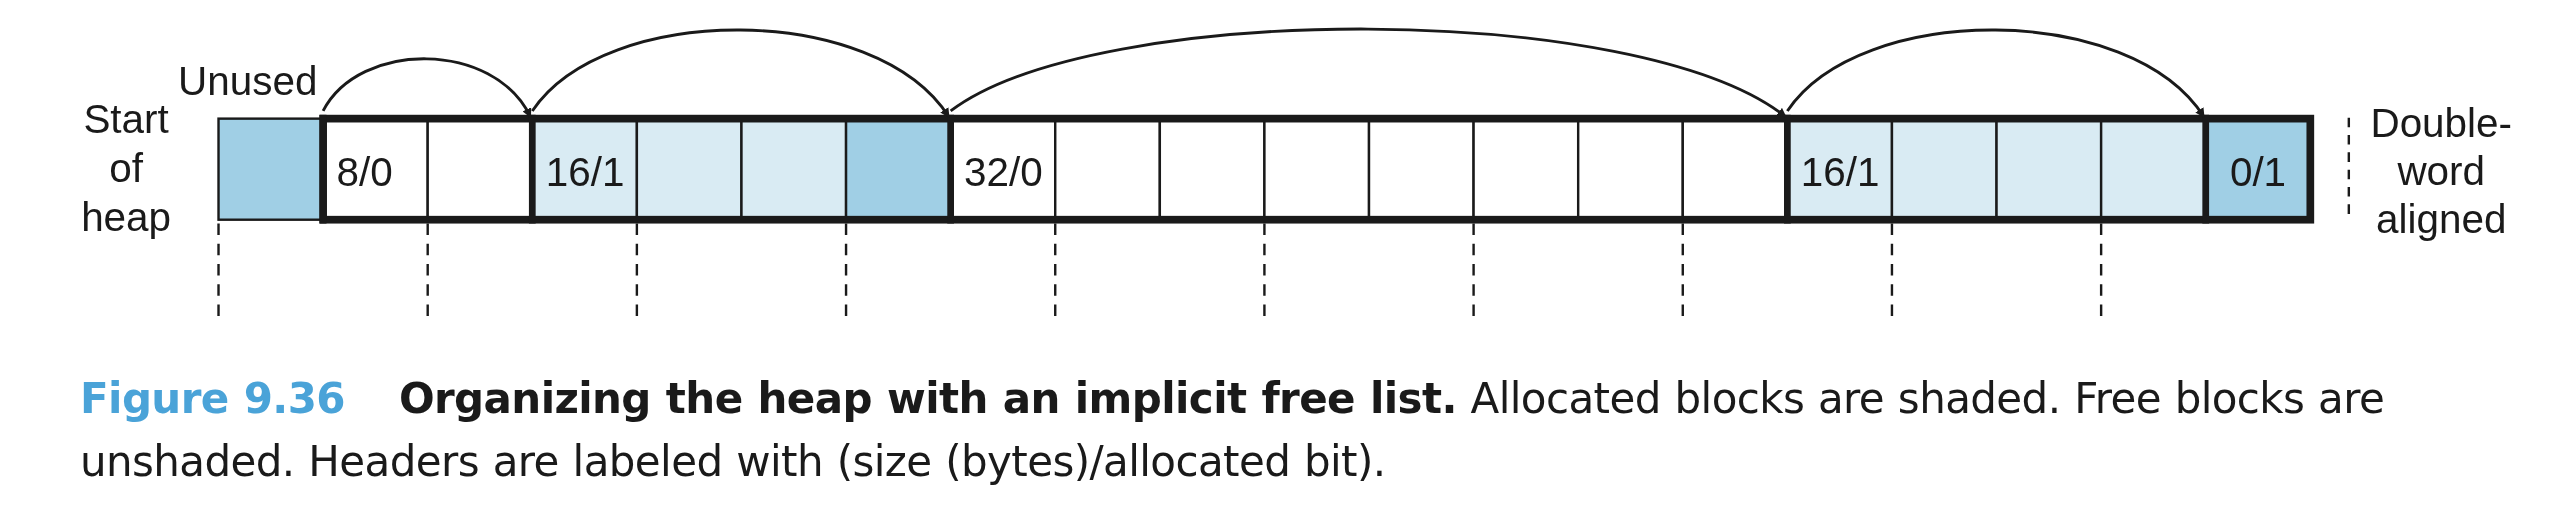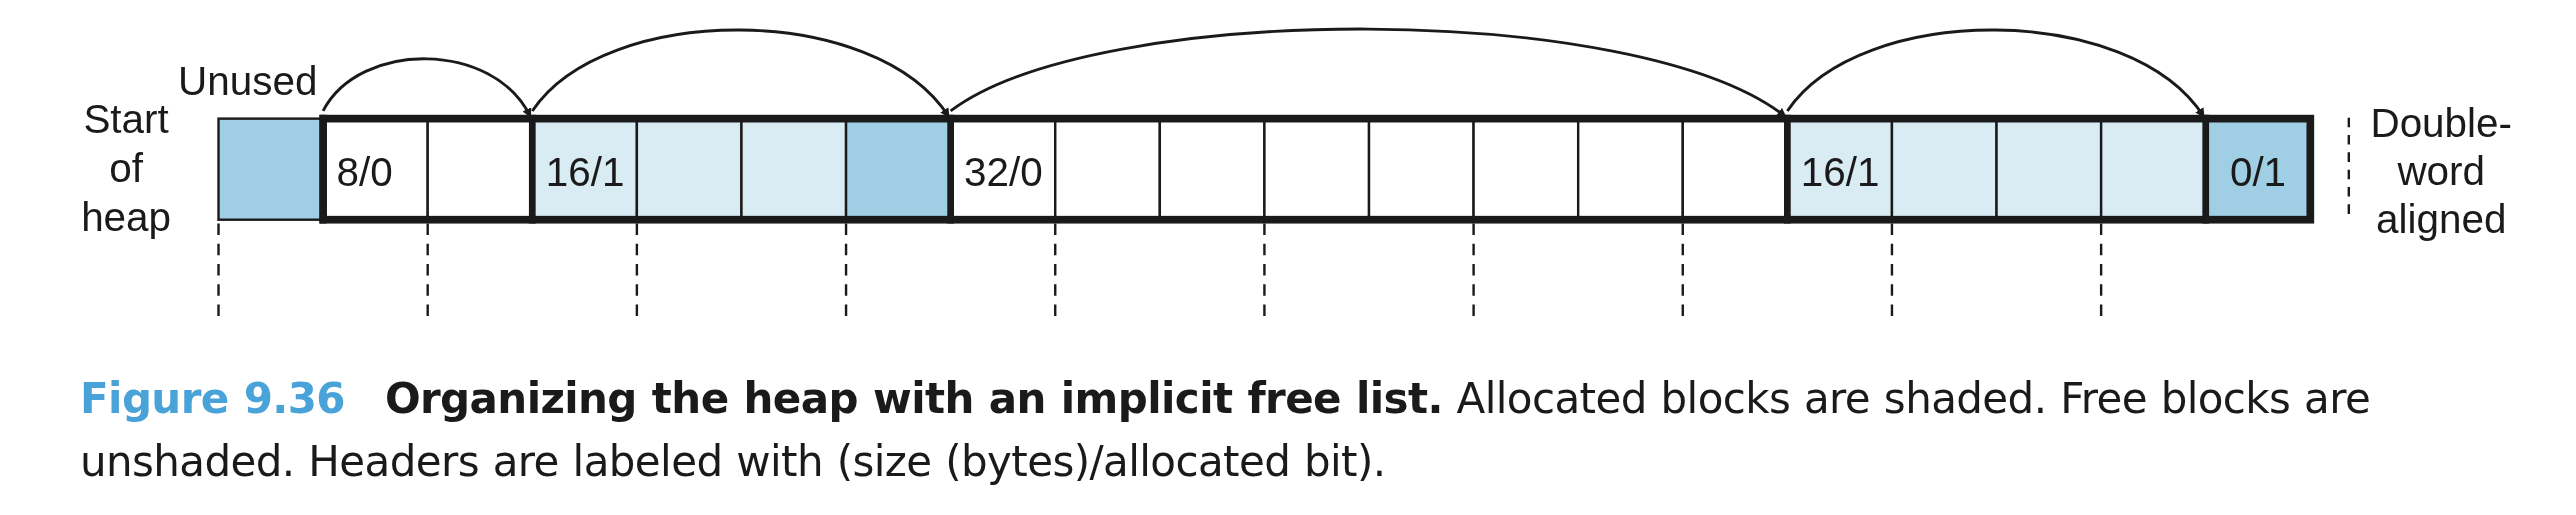--- a/index.html
+++ b/index.html
@@ -4,21 +4,21 @@
 <style>
   html, body { margin: 0; padding: 0; background: #ffffff; }
   body { width: 2576px; height: 516px; position: relative; overflow: hidden;
          font-family: "Liberation Sans", sans-serif; color: #1a1a1a; }
   #diagram { position: absolute; left: 0; top: 0; width: 2576px; height: 347px; }
   .lbl { font-family: "Liberation Sans", sans-serif; font-size: 42px; fill: #1a1a1a; }
   .cell-lbl { font-family: "Liberation Sans", sans-serif; font-size: 42px; fill: #1a1a1a; }
   .caption { position: absolute; left: 80px; top: 367px; width: 2435px;
              font-family: "DejaVu Sans", sans-serif; font-size: 42px; line-height: 63px;
              color: #1a1a1a; letter-spacing: -0.6px; word-spacing: 1px; }
-  .fig-num { color: #4aa3d8; font-weight: bold; margin-right: 40px; }
+  .fig-num { color: #4aa3d8; font-weight: bold; margin-right: 54px; }
   .fig-title { font-weight: bold; }
 </style>
 </head>
 <body>
 
 <svg id="diagram" xmlns="http://www.w3.org/2000/svg" width="2576" height="347" viewBox="0 0 2676 360">
   <defs>
     <marker id="arrowhead" markerWidth="10" markerHeight="10" refX="8.5" refY="5" orient="auto" markerUnits="userSpaceOnUse" viewBox="0 0 10 10">
       <path d="M0,0 L10,5 L0,10 z" fill="#1a1a1a"></path>
     </marker>

